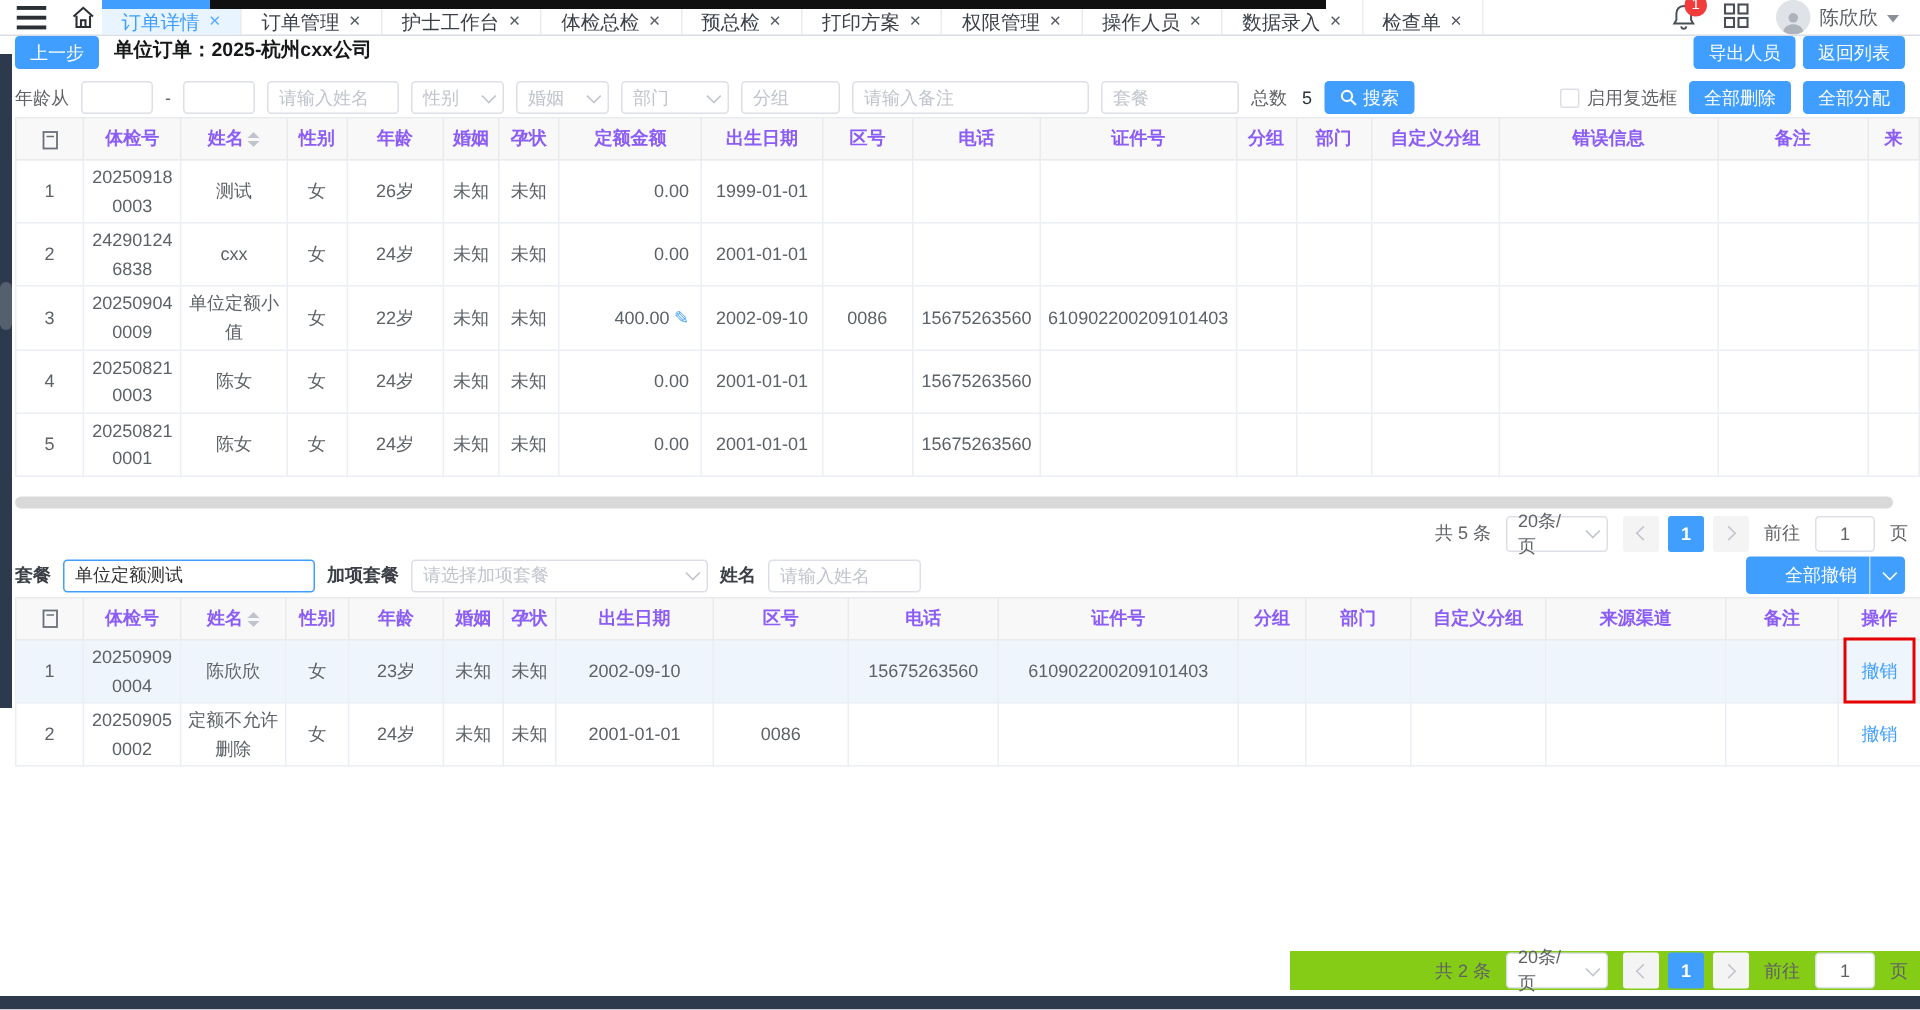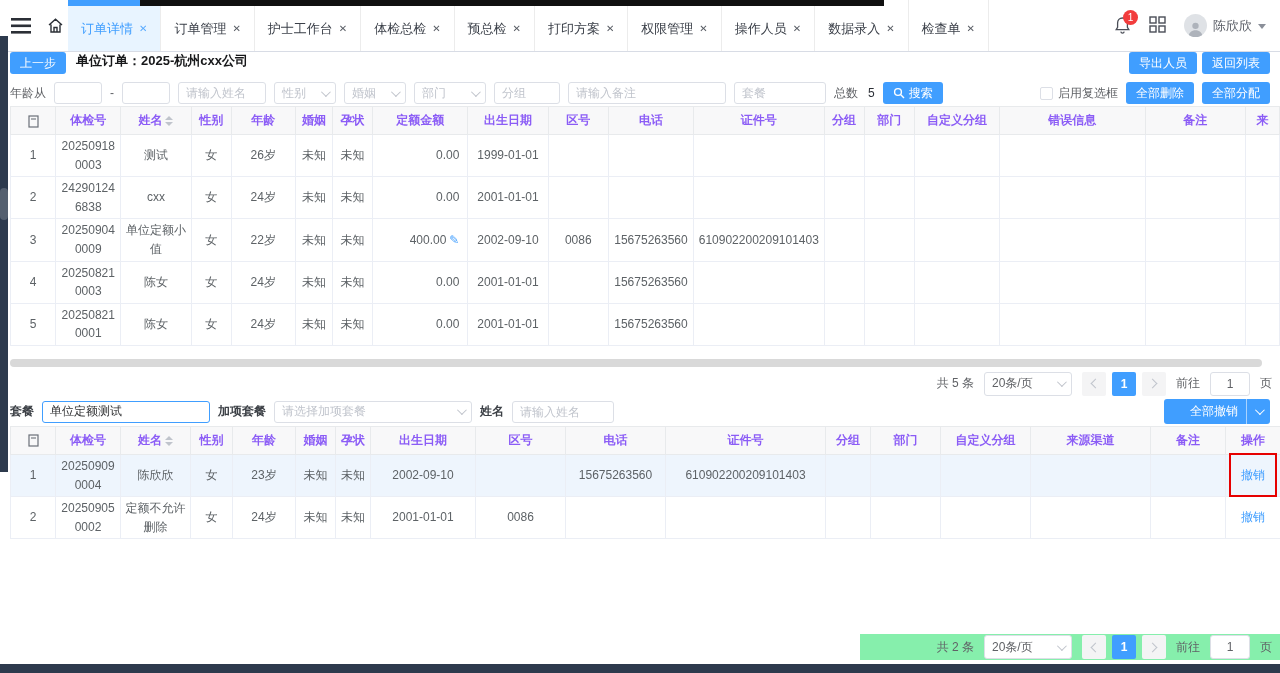--- a/index.html
+++ b/index.html
@@ -3,21 +3,21 @@
 <meta charset="utf-8">
 <style>
   * { box-sizing: border-box; margin: 0; padding: 0; }
   html,body { width:1280px; height:673px; }
   body {
     font-family: "Liberation Sans", "DejaVu Sans", sans-serif;
     background:#fff; color:#303133; overflow:hidden; position:relative;
     font-size:12px;
   }
   
-  .nav { height:52px; display:flex; align-items:stretch; border-bottom:1px solid #d8dce5; position:relative; background:#fff; }
+  .nav { height:24px; display:flex; align-items:stretch; border-bottom:1px solid #d8dce5; position:relative; background:#fff; }
   .top-dark { position:absolute; top:0; left:68px; width:816px; height:6px; background:#101010; }
   .top-blue { position:absolute; top:0; left:68px; width:72px; height:6px; background:#409eff; z-index:3; }
   .hamburger { width:42px; display:flex; align-items:center; justify-content:center; cursor:pointer; }
   .home { width:26px; display:flex; align-items:center; justify-content:center; cursor:pointer; }
   .tabs { display:flex; align-items:stretch; }
   .tab { display:flex; align-items:center; gap:6px; padding:6px 13px 0 13px; font-size:13px; color:#3a3f48; border-right:1px solid #ececec; cursor:pointer; white-space:nowrap; }
   .tab.active { background:#e8f4ff; color:#409eff; }
   .tab .x { font-size:10px; line-height:1; opacity:.85; }
   .nav-right { margin-left:auto; display:flex; align-items:center; gap:18px; padding-right:14px; }
   .bell-wrap { position:relative; display:flex; }
@@ -54,42 +54,42 @@
   .sort .up { border-bottom:4px solid #c0c4cc; }
   .sort .dn { border-top:4px solid #c0c4cc; }
   .edit-pencil { color:#409eff; font-size:12px; margin-left:3px; cursor:pointer; }
   .link { color:#409eff; text-decoration:none; cursor:pointer;text-align:center; }
   .rel { position:relative; }
   .red-box { position:absolute; left:3px; right:3px; top:-2px; bottom:-1px; border:2px solid #e60000; pointer-events:none; }
   
   .hscroll { margin:13px 0 0 10px; width:1252px; height:8px; border-radius:4px; background:#d9d9d9; cursor:pointer; }
   
   .pag { display:flex; align-items:center; justify-content:flex-end; gap:10px; height:26px; margin-top:4px; padding-right:8px; color:#606266; }
-  .pag .size-sel { width:88px; height:24px; color:#606266; }
+  .pag .size-sel { width:68px; height:24px; color:#606266; }
   .pg-btn { width:24px; height:24px; border-radius:2px; background:#f4f4f5; display:flex; align-items:center; justify-content:center; cursor:pointer; }
   .pg-chev { width:7px; height:7px; border-right:1.4px solid #c0c4cc; border-bottom:1.4px solid #c0c4cc; }
   .pg-chev.left  { transform:rotate(135deg); margin-left:3px; }
   .pg-chev.right { transform:rotate(-45deg); margin-right:3px; }
   .pg-cur { width:24px; height:24px; border-radius:2px; background:#409eff; color:#fff; display:flex; align-items:center; justify-content:center; font-weight:bold; cursor:pointer; }
   .pg-group { display:flex; align-items:center; gap:6px; }
   .goto-inp { width:40px; height:24px; text-align:center; }
   
   .sec2 { height:28px; display:flex; align-items:center; gap:8px; padding:0 10px; margin-top:1px; }
   .sec2 .flabel { font-weight:bold; color:#3c4046; }
   .inp.focused { border-color:#409eff; border-width:1.5px; color:#303133; }
   .split-btn { margin-left:auto; display:inline-flex; align-items:center; gap:0; background:#409eff; color:#fff; border-radius:3px; cursor:pointer; }
   .split-btn .main { padding:4px 8px 4px 26px; }
   .split-btn .div { width:1px; align-self:stretch; background:rgba(255,255,255,.55); }
   .split-btn .caret-zone { padding:4px 8px; display:flex; align-items:center; }
   .split-btn .chev { border-color:#fff; }
   
   .left-strip { position:absolute; left:0; top:36px; width:8px; height:436px; background:#2d3a4d; }
   .left-strip-thumb { position:absolute; left:0; top:152px; width:8px; height:32px; border-radius:4px; background:#55606f; }
   .bottom-bar { position:absolute; left:0; bottom:0; width:1280px; height:9px; background:#2d3a4d; }
-  .pag.bottom { position:absolute; right:0; bottom:13px; width:420px; background:#86efac; }
+  .pag.bottom { position:absolute; right:0; bottom:13px; width:420px; background:#84cc16; }
   .hdr-ic { display:inline-block; vertical-align:middle; }
 </style>
 </head>
 <body>
 
 <div class="nav">
   <div class="top-dark"></div>
   <div class="top-blue"></div>
   <div class="hamburger">
     <svg width="20" height="16" viewBox="0 0 20 16">

